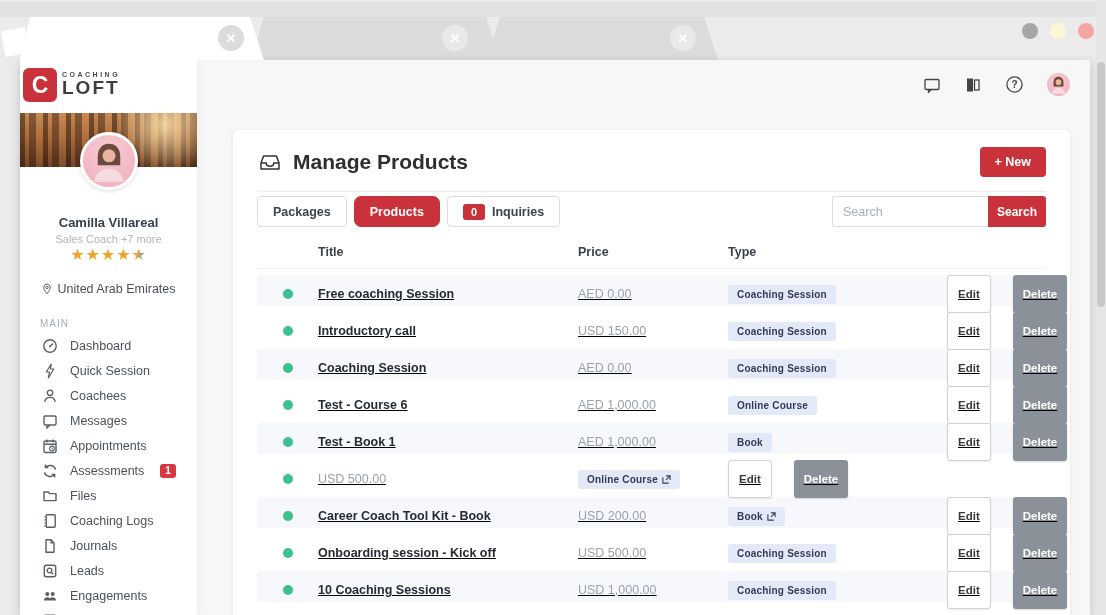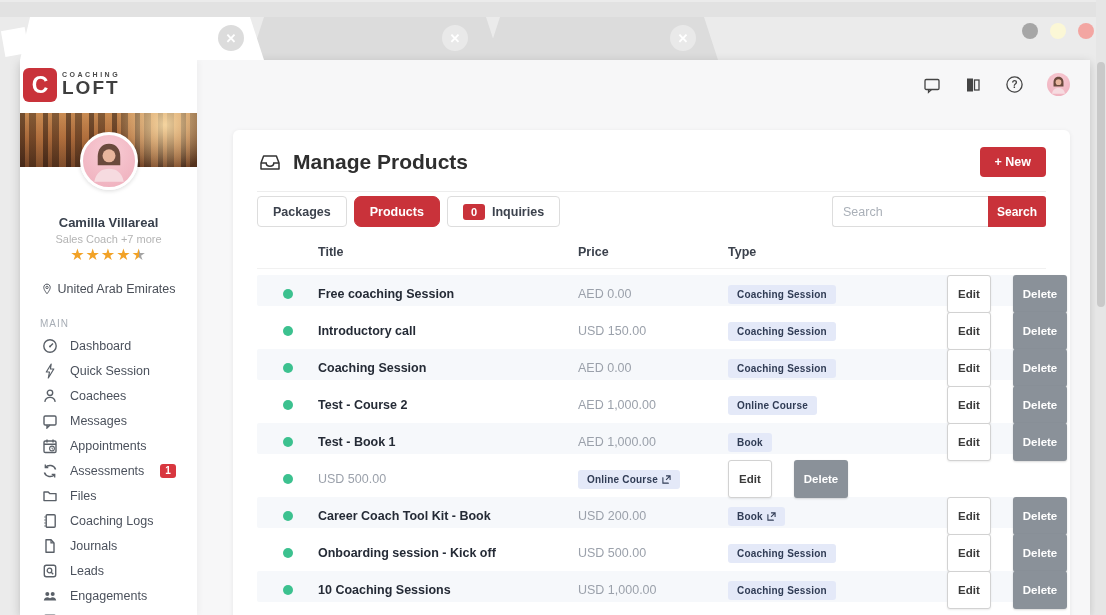--- a/index.html
+++ b/index.html
@@ -88,21 +88,21 @@
   .search-group { margin-left:auto; display:flex; }
   .search-input { width:156px; height:31px; border:1px solid #ddd; border-right:none;
     border-radius:3px 0 0 3px; padding:0 10px; font-size:12.5px; color:#555; font-family:inherit; }
   .search-input::placeholder { color:#aab0b8; }
   .btn-search { width:58px; height:31px; background:#c9323a; color:#fff; border:none;
     border-radius:0 3px 3px 0; font-size:12px; font-weight:bold; cursor:pointer; font-family:inherit; }
 
   .tgrid { display:grid; grid-template-columns:61px 260px 150px 219px 1fr; align-items:center; }
   .thead { margin-top:18px; padding-bottom:9px; font-size:12.5px; font-weight:bold; color:#3b414c;
     border-bottom:1px solid #f1f1f1; }
-  .trow { height:31px; margin-top:6px; border-radius:2px; }
+  .trow { height:31px; margin-top:6px; border-radius:2px;text-decoration:underline; }
   .trow:nth-child(odd) { background:#f6f8fb; }
   .dot { width:10px; height:10px; border-radius:50%; background:#3cc18f; justify-self:center; }
   .cell-title { font-size:12.5px; font-weight:bold; color:#252b36; }
   .cell-price { font-size:12.5px; color:#9ba1ab; }
   .type-badge { display:inline-flex; align-items:center; gap:4px; background:#e4e9f8; color:#303c55;
     font-size:10px; font-weight:bold; letter-spacing:.2px; padding:4px 9px; border-radius:3px; }
   .cell-act { display:flex; justify-content:flex-start; gap:22px; padding-right:14px; }
   .btn-edit { background:#fff; border:1px solid #d2d2d2; border-radius:3px; color:#3a3a3a;
     font-size:11.5px; font-weight:bold; padding:4px 10px; cursor:pointer;
     box-shadow:0 1px 2px rgba(0,0,0,.08); font-family:inherit; }
@@ -361,21 +361,21 @@
                   <span>Coaching Session</span>
                 </span></span>
             <span class="cell-act">
                 <button class="btn-edit">Edit</button>
                 <button class="btn-del">Delete</button>
               </span>
           </div>
 
           <div class="tgrid trow">
             <span class="dot"></span>
-            <span class="cell-title">Test - Course 2</span>
+            <span class="cell-title">Test - Course 6</span>
             <span class="cell-price">AED 1,000.00</span>
             <span><span class="type-badge">
                   <span>Online Course</span>
                 </span></span>
             <span class="cell-act">
                 <button class="btn-edit">Edit</button>
                 <button class="btn-del">Delete</button>
               </span>
           </div>
 

